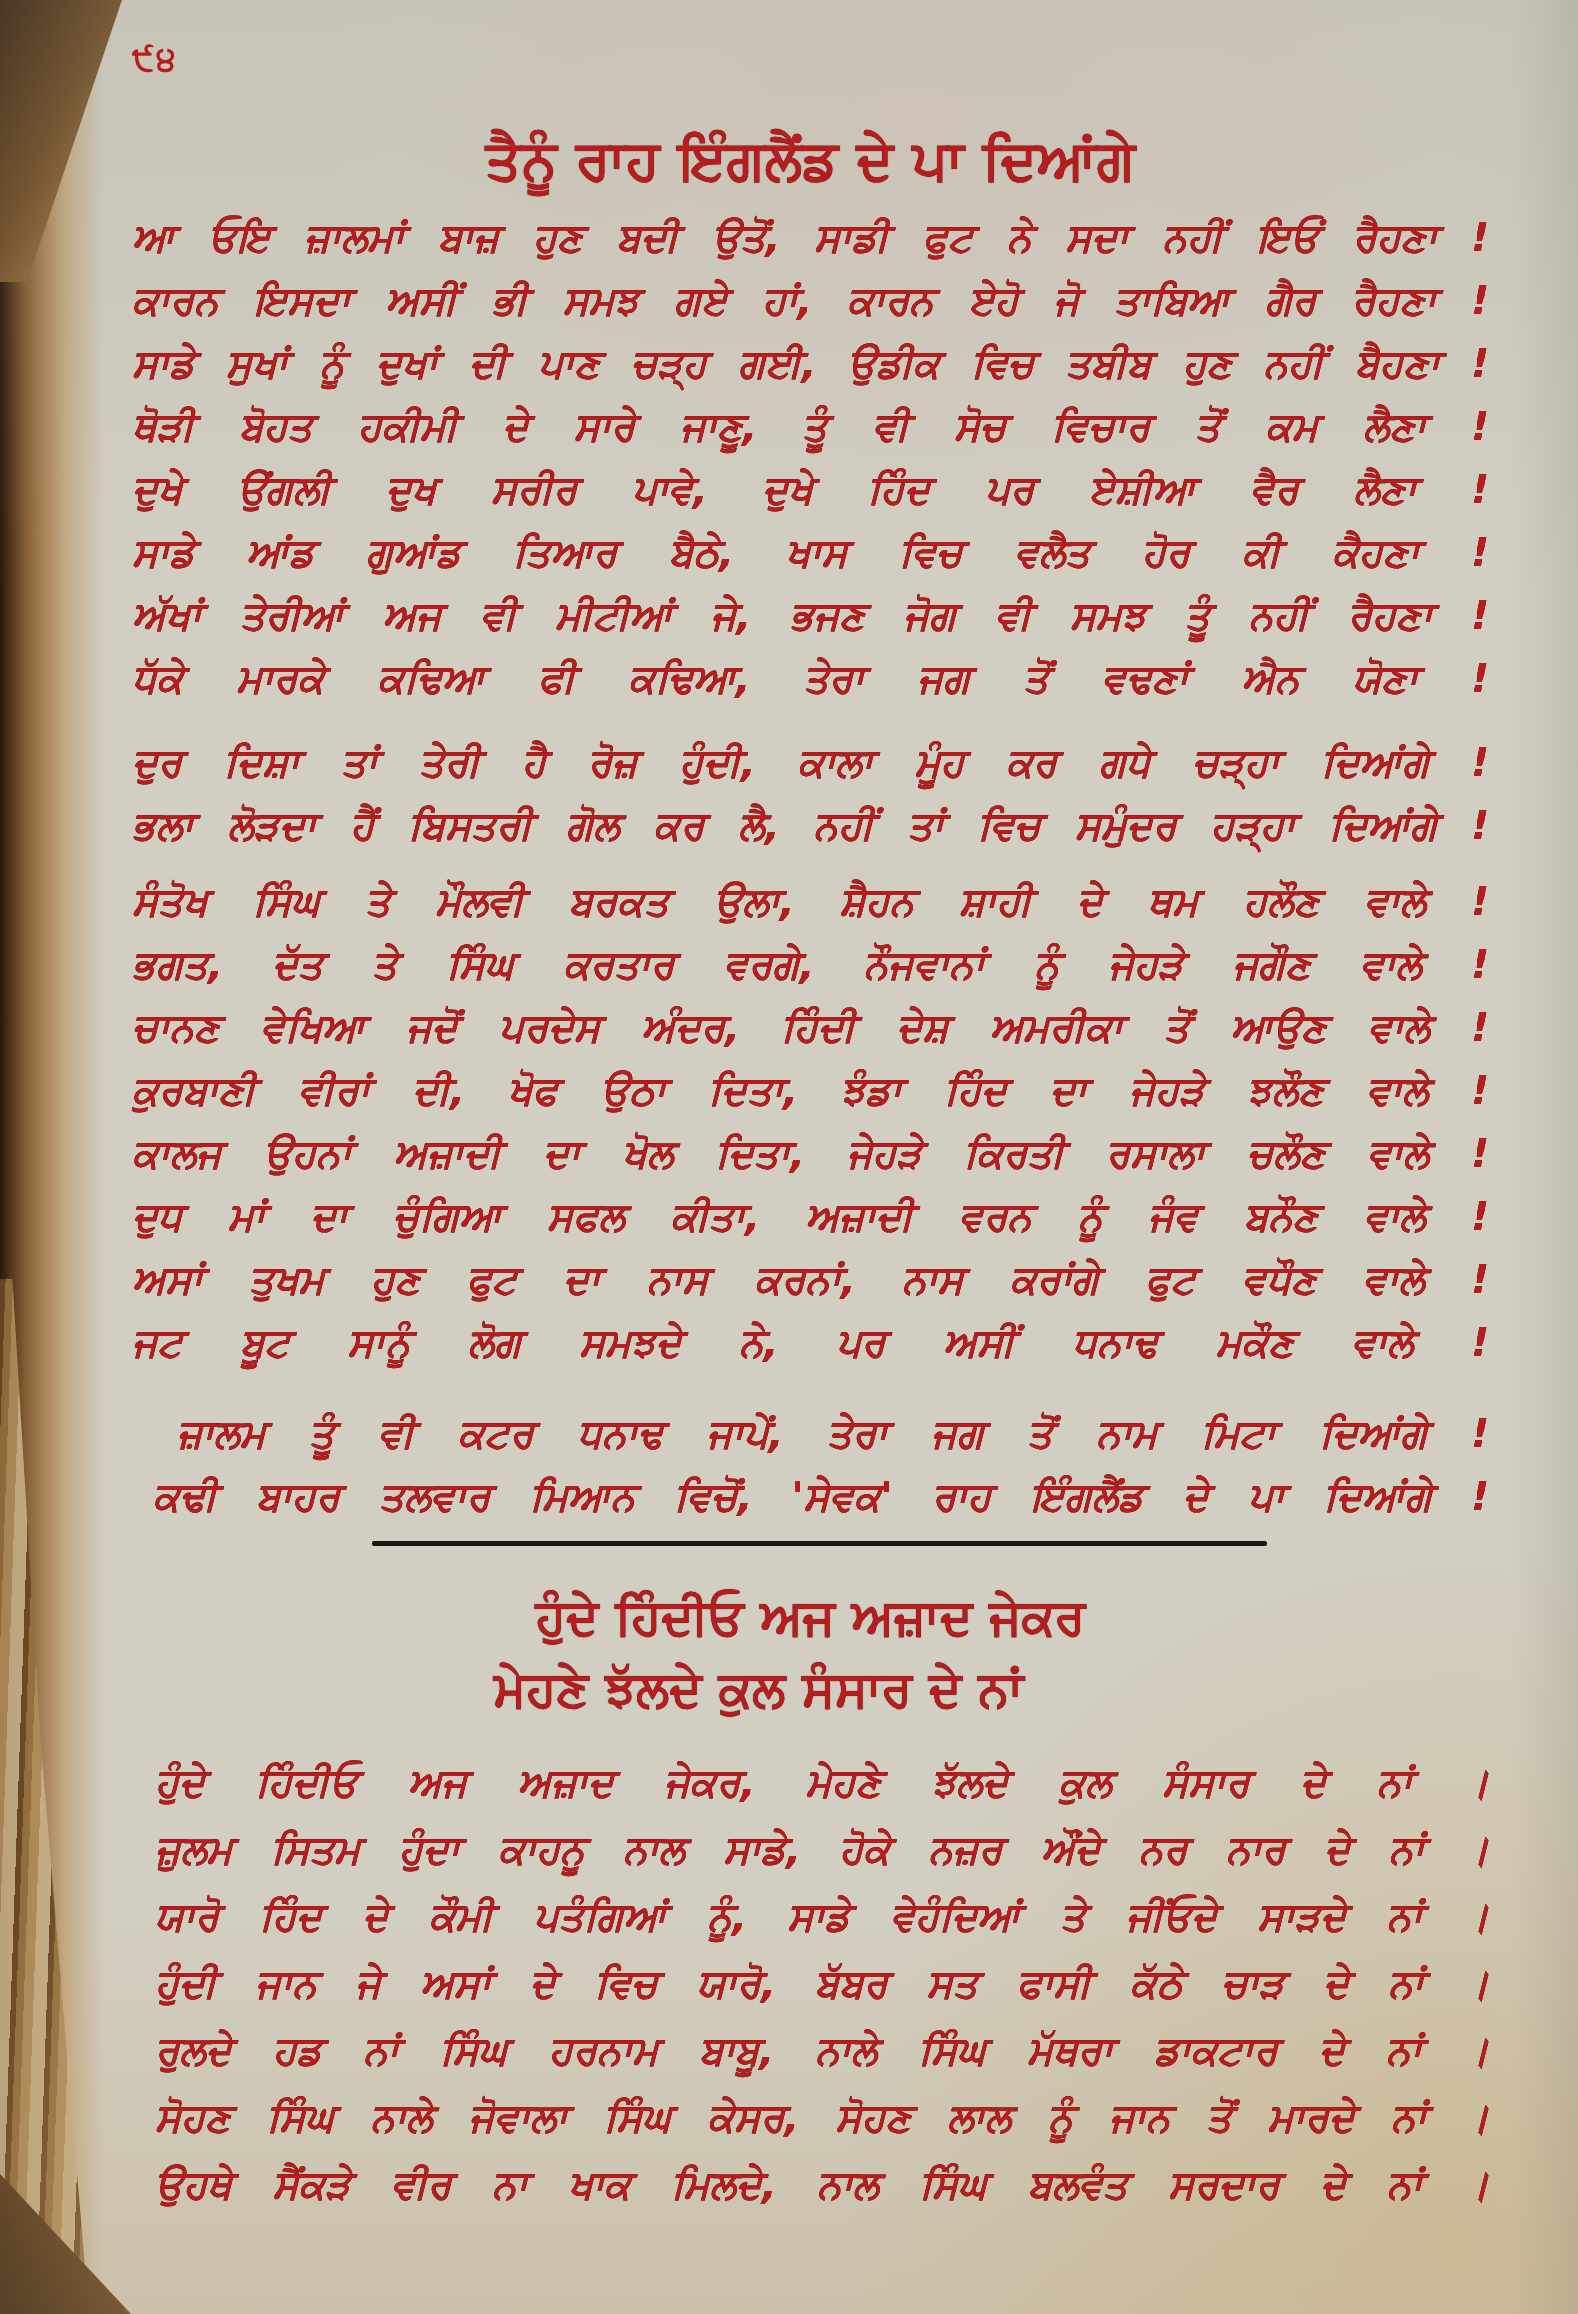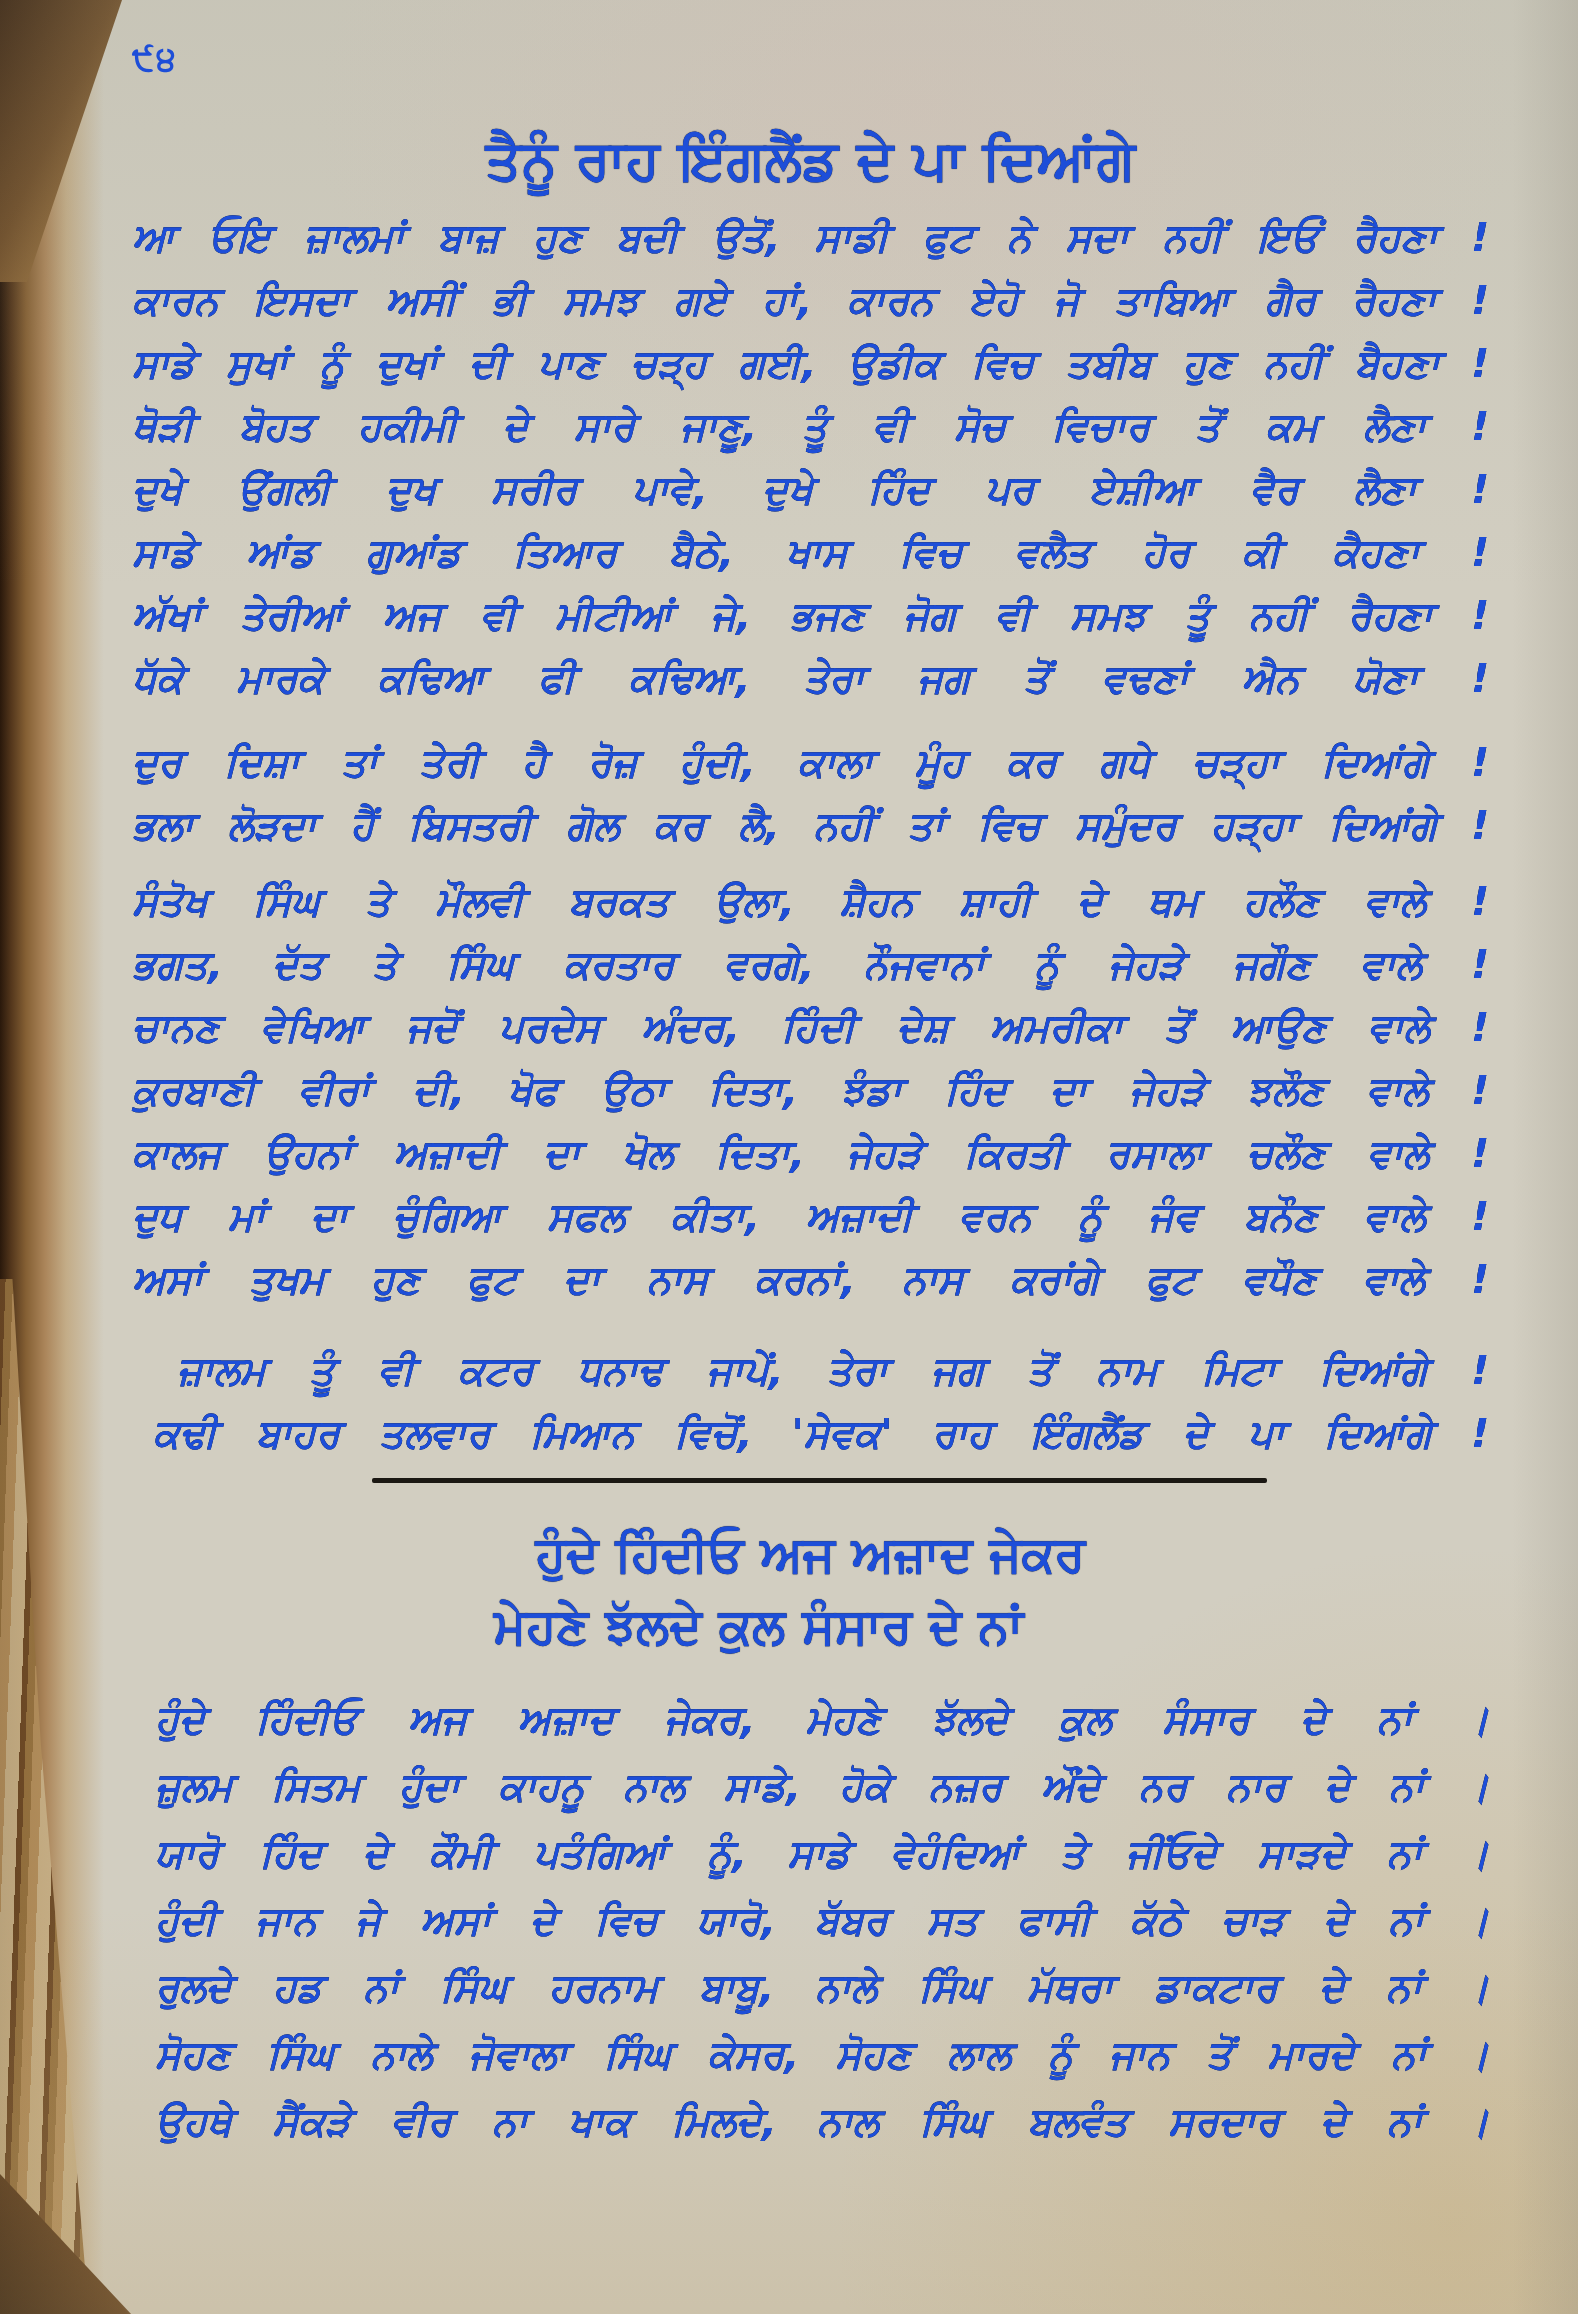--- a/index.html
+++ b/index.html
@@ -2,21 +2,21 @@
 <html style="font-size:15px"><head>
 <meta charset="utf-8">
 <style>
   html,body{margin:0;padding:0;background:#8d8374;}
   .scan{
     position:relative;
     width:1578px;height:2315px;
     overflow:hidden;
     background:#d2cec1;
     font-family:"DejaVu Sans","Liberation Sans",sans-serif;
-    color:#1d4ed8;
+    color:#b91c1c;
   }
   
   .layer{position:absolute;pointer-events:none;}
   .edge-base{left:0;top:0;width:104px;height:100%;
     background:linear-gradient(90deg,#29180b 0px,#54371c 11.3px,#856034 26px,#ab855a 45px,#c3ac87 66px,rgba(210,204,186,0) 104px);}
   .edge-top-wedge{left:0;top:0;width:122px;height:282px;
     background:linear-gradient(115deg,#3c2410 0%,#6f4d28 45%,#a07944 75%,rgba(190,160,115,0) 100%);
     clip-path:polygon(0 0,100% 0,22% 100%,0 100%);}
   .edge-bottom-fan{left:0;bottom:0;width:89px;height:1036px;
     background:repeating-linear-gradient(92deg,#6a4724 0 5.6px,#93703e 5.6px 13px,#b08c5a 13px 22.6px,#c5ae85 22.6px 36px);
@@ -98,20 +98,21 @@
     </div>
 
     <div class="stanza st3">
       <div class="poem-line">ਸੰਤੋਖ ਸਿੰਘ ਤੇ ਮੌਲਵੀ ਬਰਕਤ ਉਲਾ, ਸ਼ੈਹਨ ਸ਼ਾਹੀ ਦੇ ਥਮ ਹਲੌਣ ਵਾਲੇ !</div>
       <div class="poem-line">ਭਗਤ, ਦੱਤ ਤੇ ਸਿੰਘ ਕਰਤਾਰ ਵਰਗੇ, ਨੌਜਵਾਨਾਂ ਨੂੰ ਜੇਹੜੇ ਜਗੌਣ ਵਾਲੇ !</div>
       <div class="poem-line">ਚਾਨਣ ਵੇਖਿਆ ਜਦੋਂ ਪਰਦੇਸ ਅੰਦਰ, ਹਿੰਦੀ ਦੇਸ਼ ਅਮਰੀਕਾ ਤੋਂ ਆਉਣ ਵਾਲੇ !</div>
       <div class="poem-line">ਕੁਰਬਾਣੀ ਵੀਰਾਂ ਦੀ, ਖੋਫ ਉਠਾ ਦਿਤਾ, ਝੰਡਾ ਹਿੰਦ ਦਾ ਜੇਹੜੇ ਝਲੌਣ ਵਾਲੇ !</div>
       <div class="poem-line">ਕਾਲਜ ਉਹਨਾਂ ਅਜ਼ਾਦੀ ਦਾ ਖੋਲ ਦਿਤਾ, ਜੇਹੜੇ ਕਿਰਤੀ ਰਸਾਲਾ ਚਲੌਣ ਵਾਲੇ !</div>
       <div class="poem-line">ਦੁਧ ਮਾਂ ਦਾ ਚੁੰਗਿਆ ਸਫਲ ਕੀਤਾ, ਅਜ਼ਾਦੀ ਵਰਨ ਨੂੰ ਜੰਵ ਬਨੌਣ ਵਾਲੇ !</div>
       <div class="poem-line">ਅਸਾਂ ਤੁਖਮ ਹੁਣ ਫੁਟ ਦਾ ਨਾਸ ਕਰਨਾਂ, ਨਾਸ ਕਰਾਂਗੇ ਫੁਟ ਵਧੌਣ ਵਾਲੇ !</div>
+      <div class="poem-line">ਜਟ ਬੂਟ ਸਾਨੂੰ ਲੋਗ ਸਮਝਦੇ ਨੇ, ਪਰ ਅਸੀਂ ਧਨਾਢ ਮਕੌਣ ਵਾਲੇ !</div>
     </div>
 
     <div class="stanza st4">
       <div class="poem-line">ਜ਼ਾਲਮ ਤੂੰ ਵੀ ਕਟਰ ਧਨਾਢ ਜਾਪੇਂ, ਤੇਰਾ ਜਗ ਤੋਂ ਨਾਮ ਮਿਟਾ ਦਿਆਂਗੇ !</div>
       <div class="poem-line">ਕਢੀ ਬਾਹਰ ਤਲਵਾਰ ਮਿਆਨ ਵਿਚੋਂ, 'ਸੇਵਕ' ਰਾਹ ਇੰਗਲੈਂਡ ਦੇ ਪਾ ਦਿਆਂਗੇ !</div>
     </div>
 
     <div class="divider"></div>
 
     <div class="title2">

